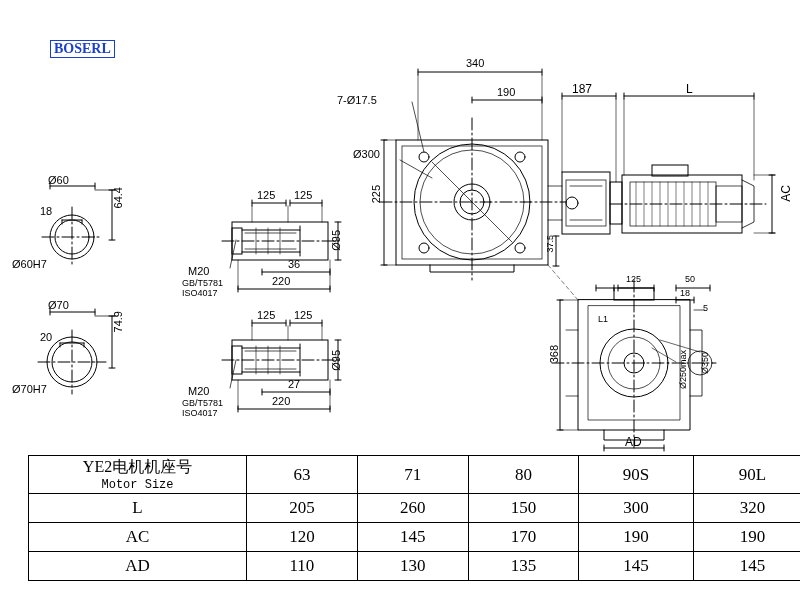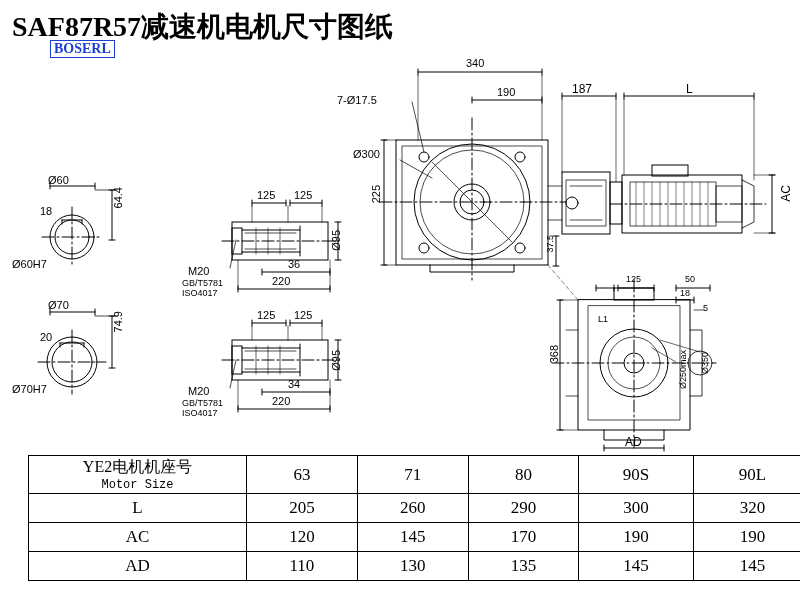--- a/index.html
+++ b/index.html
@@ -45,21 +45,20 @@
   #spec-table .rowhead{width:215px;}
   #spec-table .cn{font-size:16px;}
   #spec-table .mono{font-family:Liberation Mono, monospace;font-size:12px;}
   svg{position:absolute;left:0;top:0;}
 </style>
 </head>
 <body>
 
 <div id="page">
 
-  <div class="title">SAF87R57减速机电机尺寸图纸</div>
 
   <div class="watermark">BOSERL</div>
 
   <svg width="800" height="455" viewBox="0 0 800 455">
     <g fill="none" stroke="#000" stroke-width="1" stroke-linecap="round">
 
       <circle cx="72" cy="237" r="22"></circle>
       <circle cx="72" cy="237" r="17"></circle>
       <path d="M62 220 L82 220"></path>
       <path d="M62 220 L62 224 M82 220 L82 224"></path>
@@ -255,21 +254,21 @@
   <div class="lbl" style="left:294px;top:189px;">125</div>
   <div class="lbl" style="left:288px;top:258px;">36</div>
   <div class="lbl" style="left:272px;top:275px;">220</div>
   <div class="lbl vert" style="left:330px;top:230px;">Ø95</div>
   <div class="lbl" style="left:188px;top:265px;">M20</div>
   <div class="lbl sm" style="left:182px;top:278px;">GB/T5781</div>
   <div class="lbl sm" style="left:182px;top:288px;">ISO4017</div>
 
   <div class="lbl" style="left:257px;top:309px;">125</div>
   <div class="lbl" style="left:294px;top:309px;">125</div>
-  <div class="lbl" style="left:288px;top:378px;">34</div>
+  <div class="lbl" style="left:288px;top:378px;">27</div>
   <div class="lbl" style="left:272px;top:395px;">220</div>
   <div class="lbl vert" style="left:330px;top:350px;">Ø95</div>
   <div class="lbl" style="left:188px;top:385px;">M20</div>
   <div class="lbl sm" style="left:182px;top:398px;">GB/T5781</div>
   <div class="lbl sm" style="left:182px;top:408px;">ISO4017</div>
 
   <div class="lbl" style="left:466px;top:57px;">340</div>
   <div class="lbl" style="left:497px;top:86px;">190</div>
   <div class="lbl b" style="left:572px;top:82px;font-size:12px;">187</div>
   <div class="lbl b" style="left:686px;top:82px;font-size:12px;">L</div>
@@ -299,21 +298,21 @@
       <td>63</td>
       <td>71</td>
       <td>80</td>
       <td>90S</td>
       <td>90L</td>
     </tr>
     <tr>
       <td class="rowhead">L</td>
       <td>205</td>
       <td>260</td>
-      <td>290</td>
+      <td>150</td>
       <td>300</td>
       <td>320</td>
     </tr>
     <tr>
       <td class="rowhead">AC</td>
       <td>120</td>
       <td>145</td>
       <td>170</td>
       <td>190</td>
       <td>190</td>

